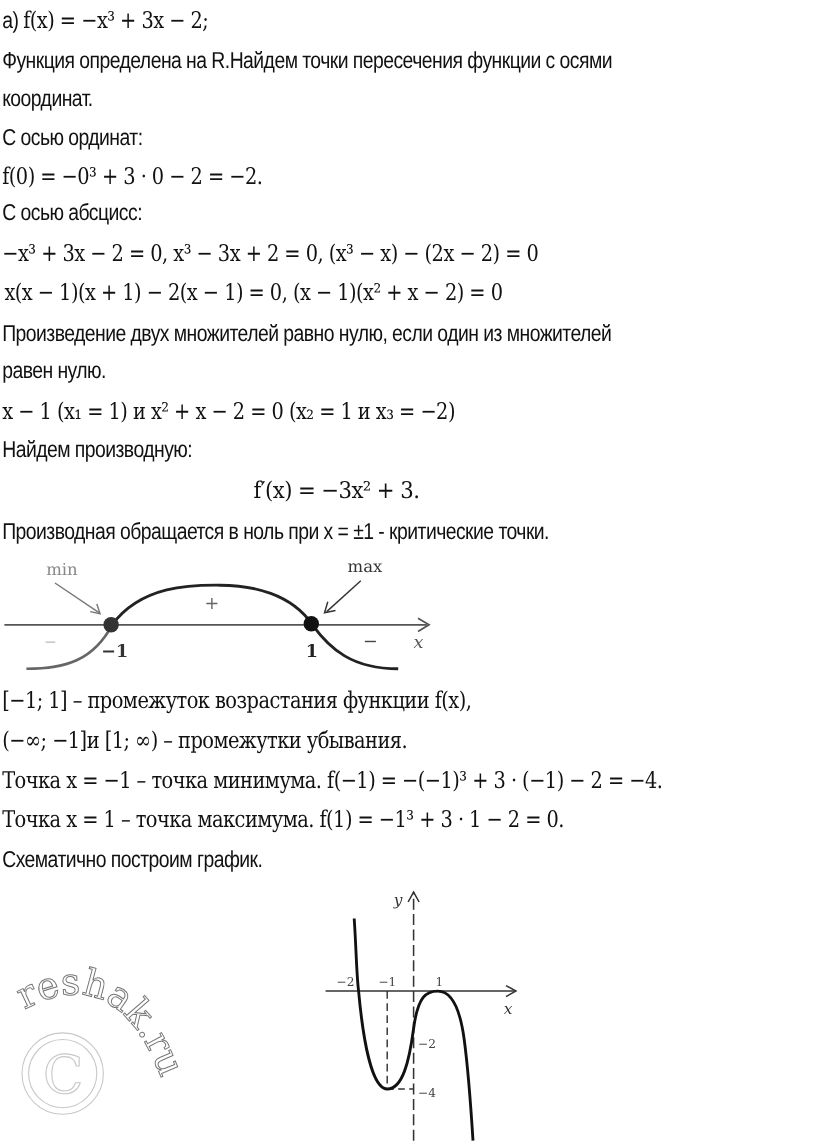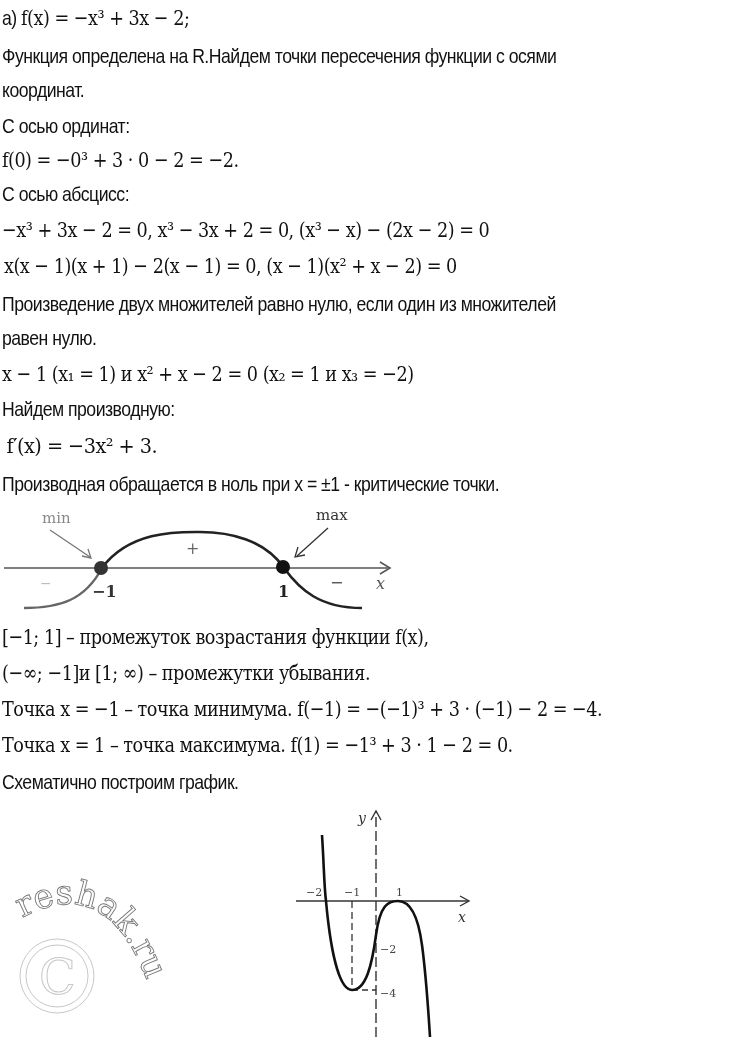--- a/index.html
+++ b/index.html
@@ -8,21 +8,21 @@
     font-family: "DejaVu Serif", "Liberation Serif", serif;
     color: #111111;
   }
   .line {
     position: absolute; left: 2px; white-space: nowrap;
     font-family: "Liberation Sans", "DejaVu Sans", sans-serif;
     font-size: 21px; letter-spacing: -0.6px; transform-origin: left top;
     transform: scaleX(0.84);
   }
   .math { font-family: "DejaVu Serif", "Liberation Serif", serif; }
-  .center { left: 0; width: 612px; transform: none; }
+  .center { left: 0; width: 612px; text-align: center; transform: none; }
   .center span { display: inline-block; transform: scaleX(0.92); }
   svg text { font-family: "DejaVu Serif", "Liberation Serif", serif; }
   .wm { position: absolute; left: 0; top: 800px; width: 280px; height: 241px; pointer-events: none; }
   .sign-diagram { position: absolute; left: 0; top: 500px; width: 420px; height: 120px; }
   .graph { position: absolute; left: 280px; top: 805px; width: 200px; height: 236px; }
 </style>
 </head>
 <body>
 
 <div class="line" style="top:6px;">

